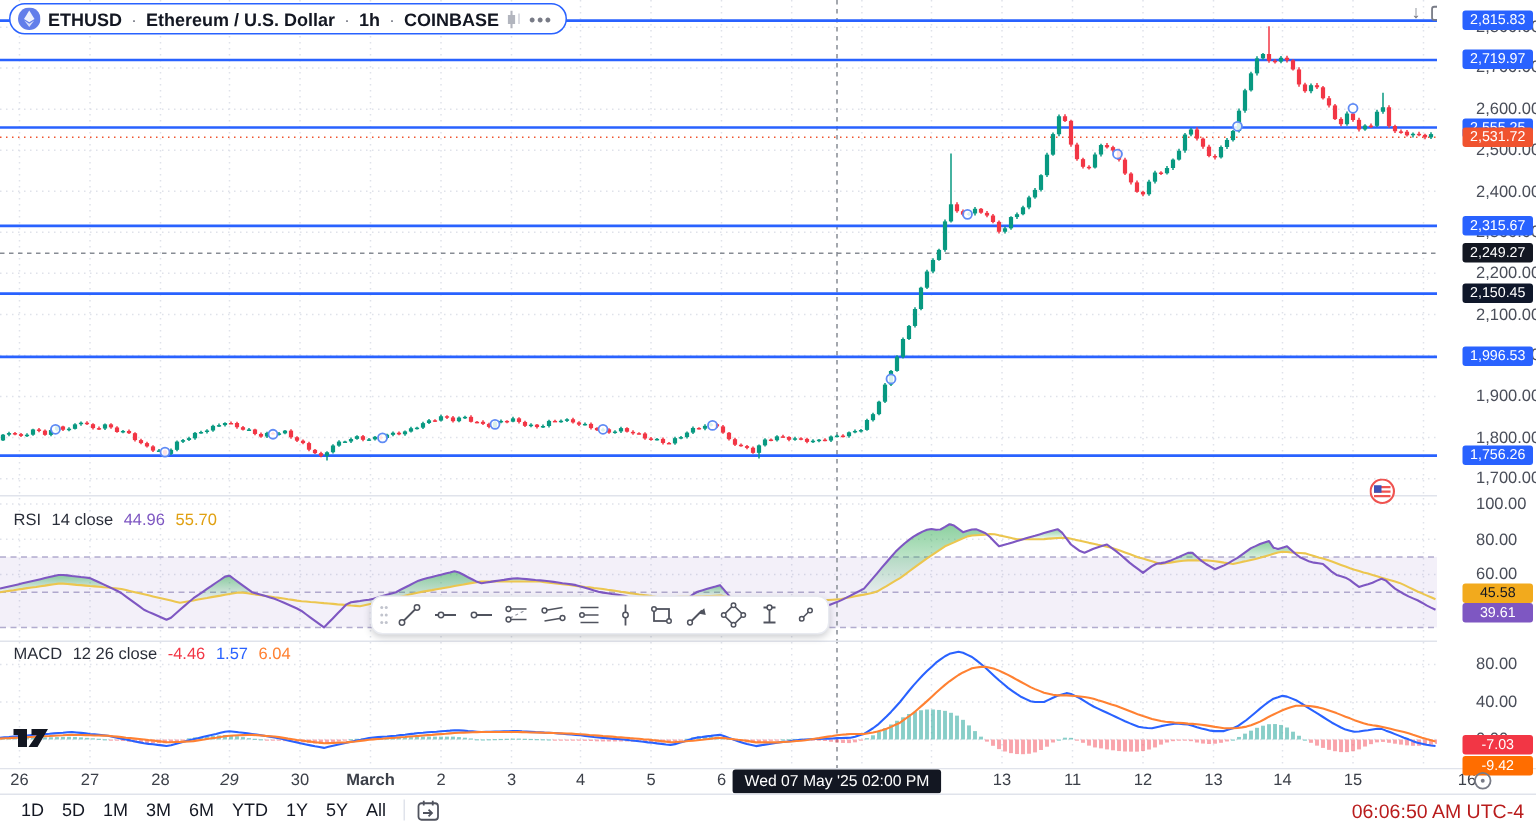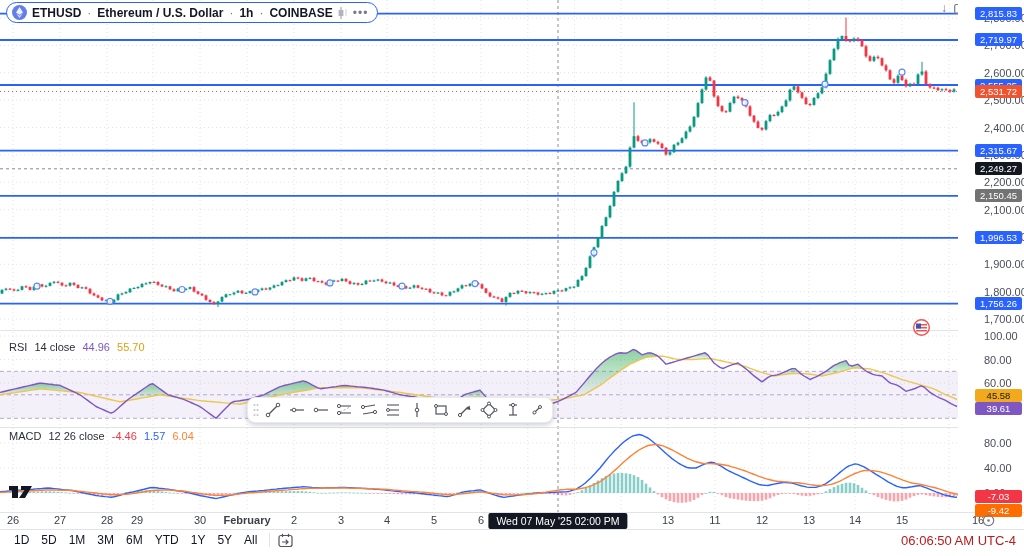--- a/index.html
+++ b/index.html
@@ -917,21 +917,21 @@
       <div class="axis-label" style="top: 329.996px;">100.00</div>
       <div class="axis-label" style="top: 353.512px;">80.00</div>
       <div class="axis-label" style="top: 377.027px;">60.00</div>
       <div class="axis-label" style="top: 437px;">80.00</div>
       <div class="axis-label" style="top: 462px;">40.00</div>
       <div class="axis-label" style="top: 487px;">0.00</div>
       <div class="axis-chip" style="top: 7.22811px; background: rgb(41, 98, 255); color: rgb(255, 255, 255);">2,815.83</div>
       <div class="axis-chip" style="top: 33.4585px; background: rgb(41, 98, 255); color: rgb(255, 255, 255);">2,719.97</div>
       <div class="axis-chip" style="top: 78.5311px; background: rgb(41, 98, 255); color: rgb(255, 255, 255);">2,555.25</div>
       <div class="axis-chip" style="top: 144.088px; background: rgb(41, 98, 255); color: rgb(255, 255, 255);">2,315.67</div>
-      <div class="axis-chip" style="top: 189.297px; background: #737373; color: rgb(255, 255, 255);">2,150.45</div>
+      <div class="axis-chip" style="top: 189.297px; background: #0f172a; color: rgb(255, 255, 255);">2,150.45</div>
       <div class="axis-chip" style="top: 231.415px; background: rgb(41, 98, 255); color: rgb(255, 255, 255);">1,996.53</div>
       <div class="axis-chip" style="top: 297.16px; background: rgb(41, 98, 255); color: rgb(255, 255, 255);">1,756.26</div>
       <div class="axis-chip" style="top: 84.9697px; background: rgb(240, 83, 47); color: rgb(255, 255, 255);">2,531.72</div>
       <div class="axis-chip" style="top: 162.257px; background: rgb(19, 23, 34); color: rgb(255, 255, 255);">2,249.27</div>
       <div class="axis-chip" style="top: 388.981px; background: rgb(242, 170, 29); color: rgb(19, 23, 34);">45.58</div>
       <div class="axis-chip" style="top: 402.481px; background: rgb(126, 87, 194); color: rgb(255, 255, 255);">39.61</div>
       <div class="axis-chip" style="top: 490.394px; background: rgb(242, 54, 69); color: rgb(255, 255, 255);">-7.03</div>
       <div class="axis-chip" style="top: 503.894px; background: rgb(255, 109, 0); color: rgb(255, 255, 255);">-9.42</div>
     </div>
 
@@ -1065,23 +1065,23 @@
   <svg id="tv-logo" width="30" height="16" viewBox="0 0 30 16">
     <path d="M1 3 h9 v12 h-6 v-8 h-3 z" fill="#131722"></path>
     <path d="M13 3 h11 l-7 12 h-6 l5.5 -8 h-3.5 z" fill="#131722"></path>
   </svg>
 
   <div id="time-axis">
     <div id="time-tooltip" style="left:558px;">Wed 07 May '25  02:00 PM</div>
   <div class="time-label" style="left: 13px;">26</div>
       <div class="time-label" style="left: 60px;">27</div>
       <div class="time-label" style="left: 107px;">28</div>
-      <div class="time-label" style="left: 137px;">29</div>
+      <div class="time-label" style="left: 153px; font-style: italic;">29</div>
       <div class="time-label" style="left: 200px;">30</div>
-      <div class="time-label" style="left: 247px; font-weight: 700;">February</div>
+      <div class="time-label" style="left: 247px; font-weight: 700;">March</div>
       <div class="time-label" style="left: 294px;">2</div>
       <div class="time-label" style="left: 341px;">3</div>
       <div class="time-label" style="left: 387px;">4</div>
       <div class="time-label" style="left: 434px;">5</div>
       <div class="time-label" style="left: 481px;">6</div>
       <div class="time-label" style="left: 621px;">9</div>
       <div class="time-label" style="left: 668px;">13</div>
       <div class="time-label" style="left: 715px;">11</div>
       <div class="time-label" style="left: 762px;">12</div>
       <div class="time-label" style="left: 809px;">13</div>

